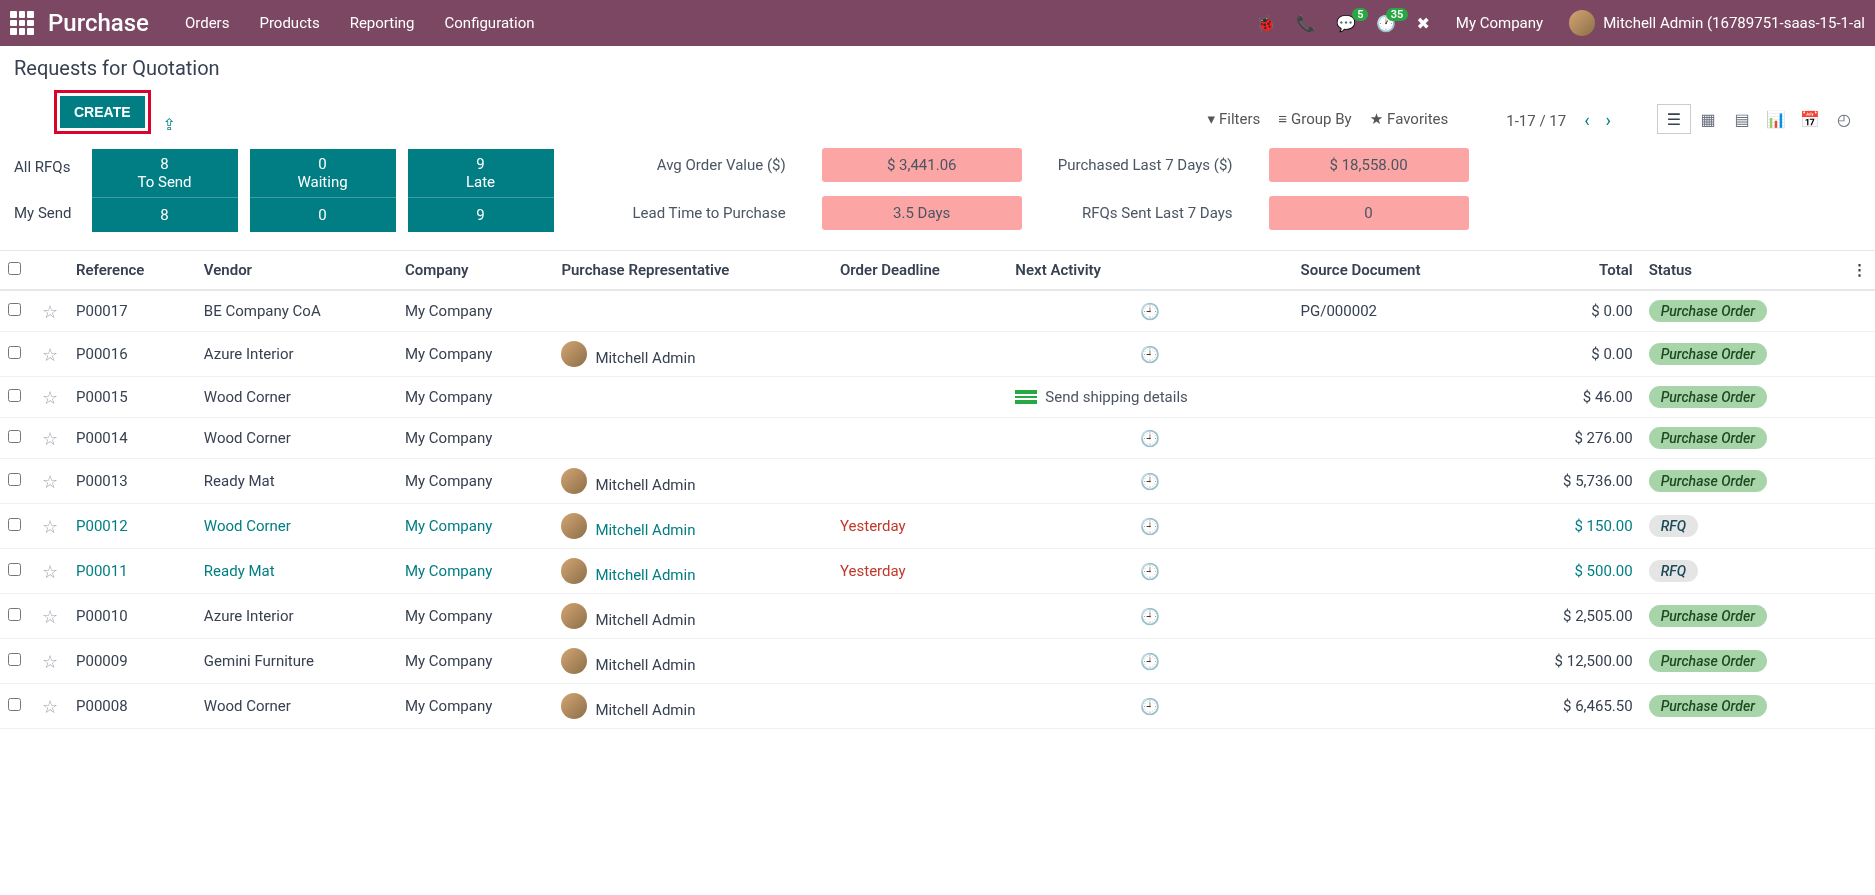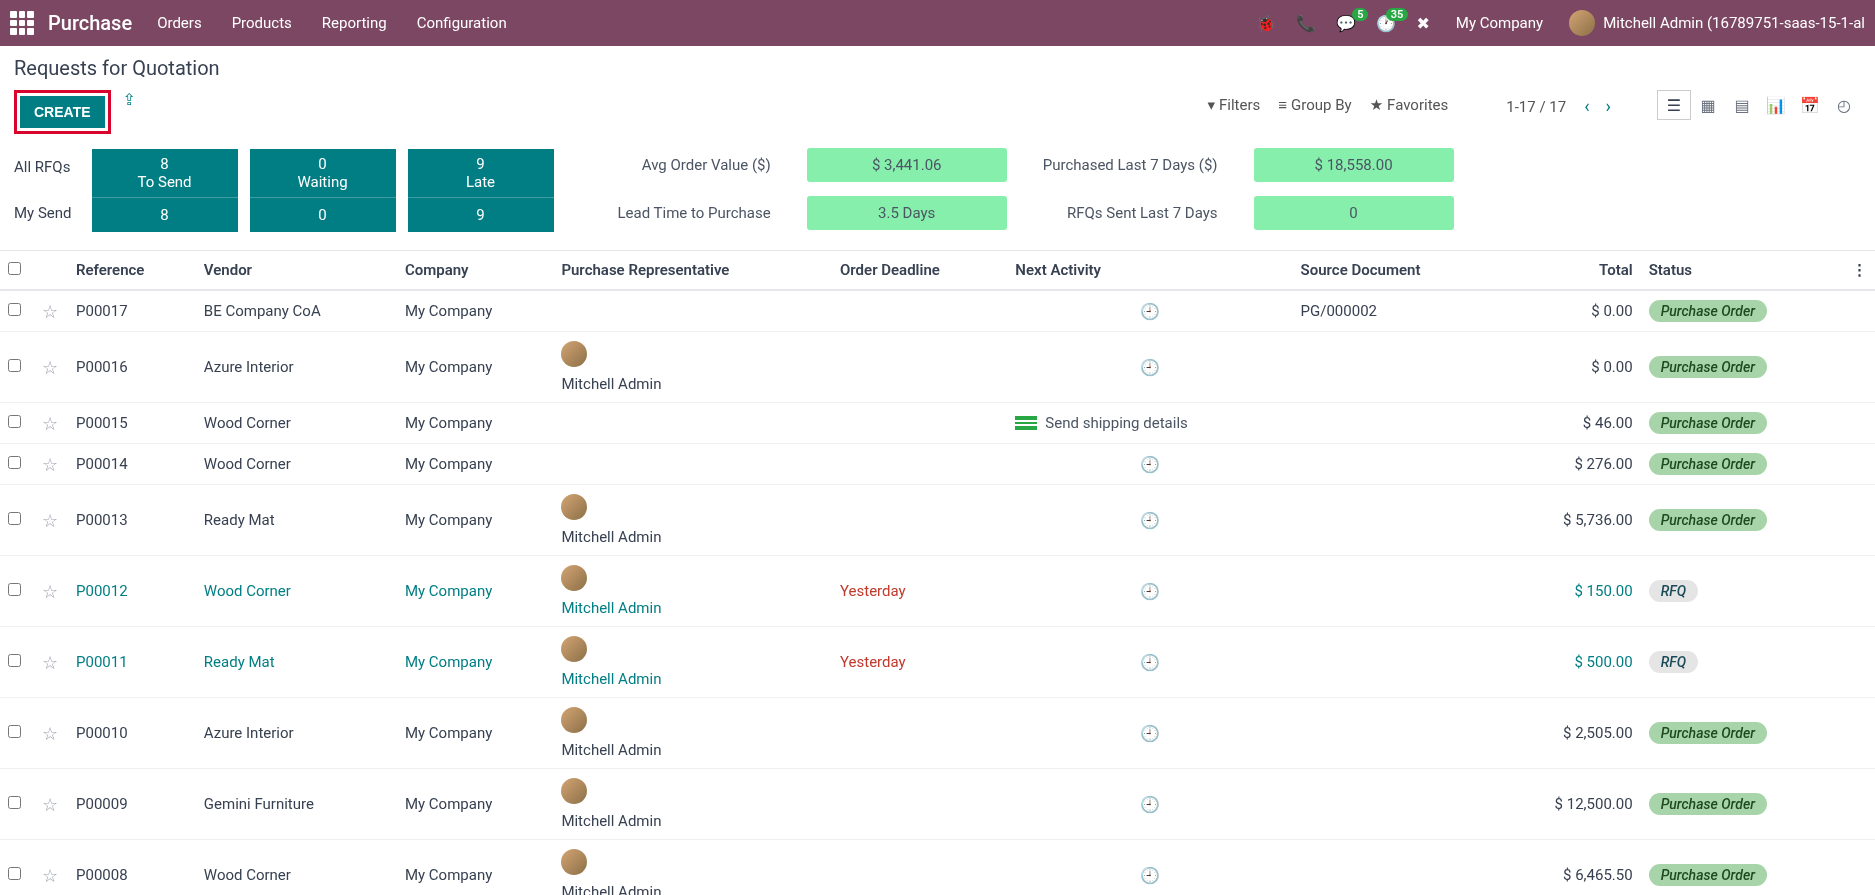--- a/index.html
+++ b/index.html
@@ -2,77 +2,77 @@
 <html><head>
 <meta charset="utf-8">
 <style>
 * { box-sizing: border-box; margin: 0; padding: 0; }
 body { font-family: -apple-system, BlinkMacSystemFont, "Segoe UI", Roboto, sans-serif; font-size: 14px; color: #374151; background: #fff; overflow-x: hidden; }
 
 
 .navbar { background: #7C4762; color: #fff; height: 46px; display: flex; align-items: center; padding: 0 10px; font-size: 15px; }
 .navbar .apps-icon { width: 24px; height: 24px; display: grid; grid-template-columns: repeat(3,1fr); gap: 2px; margin-right: 14px; cursor: pointer; }
 .navbar .apps-icon span { background: #fff; border-radius: 1px; }
-.navbar .brand { font-size: 20px; font-weight: 500; margin-right: 25px; }
+.navbar .brand { font-size: 24px; font-weight: 500; margin-right: 36px; }
 .navbar .nav-item { margin-right: 30px; cursor: pointer; }
 .navbar .spacer { flex: 1; }
 .navbar .right-icon { margin: 0 10px; cursor: pointer; font-size: 16px; position: relative; display:inline-flex;align-items:center; }
 .badge-green { background: #28a745; color: #fff; font-size: 11px; border-radius: 8px; padding: 0 5px; position: absolute; top: -6px; right: -12px; font-weight:600;}
 .navbar .company { margin: 0 16px; cursor:pointer; }
 .navbar .user { display: flex; align-items: center; cursor:pointer; margin-left:10px;}
 .navbar .avatar { width: 26px; height: 26px; border-radius: 50%; background: linear-gradient(135deg,#d4a574,#8b6f47); margin-right: 8px; }
 
 
 .cp { padding: 10px 14px; }
 .cp-top { display: flex; align-items: flex-start; gap: 8px; }
 .cp-title { font-size: 20px; color: #374151; }
 .cp-top .search-wrap { margin-left: auto; width: 760px; position: relative; }
 .search-input { width: 100%; border: none; border-bottom: 1px solid #ccc; padding: 6px 4px; font-size: 15px; outline: none; }
 .search-input::placeholder { color: #aaa; }
-.cp-bottom { display: flex; align-items: flex-start; margin-top: 10px; }
+.cp-bottom { display: flex; align-items: flex-end; margin-top: 10px; margin-left: 40px; }
 .create-btn { background: #017e84; color: #fff; border: none; padding: 8px 14px; font-weight: 600; font-size: 14px; cursor:pointer; }
 .create-highlight { border: 3px solid #d9042b; padding: 3px; margin-right: 8px; display:inline-block;}
 .import-icon { color: #017e84; font-size: 16px; cursor:pointer; margin-left:4px;}
 .cp-tools { margin-left: auto; display: flex; align-items: center; gap: 18px; }
 .tool { color: #555; cursor:pointer; display:flex; align-items:center; gap:4px; font-size:15px;}
 .pager { margin-left: 40px; font-size: 15px; color:#555;}
 .pager-arrows { margin-left: 10px; }
 .pager-arrows span { color: #017e84; font-size: 18px; padding: 4px 8px; cursor: pointer; }
 .view-switch { margin-left: 20px; display:flex; gap:0;}
 .view-btn { width: 34px; height: 30px; border:1px solid transparent; display:flex; align-items:center; justify-content:center; cursor:pointer; color:#6b7280; font-size:16px;}
 .view-btn.active { border:1px solid #ccc; background:#fff; color:#374151;}
 
 
-.dash { display: flex; padding: 4px 14px 18px 14px; gap: 24px; align-items:flex-start;}
+.dash { display: flex; padding: 4px 14px 18px 14px; gap: 39px; align-items:flex-start;}
 .dash-left { display:flex; align-items:center; gap:20px;}
 .dash-labels { display:flex; flex-direction:column; gap:28px; font-size:15px; padding:10px 0;}
 .tiles { display:flex; gap:12px;}
 .tile-col { display:flex; flex-direction:column; width:146px;}
 .tile-top { background:#017e84; color:#fff; text-align:center; padding:6px 0; border-bottom:1px solid rgba(255,255,255,.25);}
 .tile-top .num { display:block; font-size:15px;}
 .tile-top .lbl { display:block; font-size:15px;}
 .tile-bot { background:#017e84; color:#fff; text-align:center; padding:8px 0; font-size:15px;}
 .dash-right { display:grid; grid-template-columns: auto 200px auto 200px; column-gap:36px; row-gap:14px; align-items:center; font-size:15px; margin-left:40px;}
 .metric-lbl { text-align:right; color:#4b5563;}
-.metric-val { background:#86efac; text-align:center; padding:8px 0; border-radius:3px; color:#4b5563; font-size:15px;}
+.metric-val { background:#fca5a5; text-align:center; padding:8px 0; border-radius:3px; color:#4b5563; font-size:15px;}
 
 
 .tbl { width:100%; border-collapse:collapse; }
 .tbl th { text-align:left; font-weight:600; font-size:15px; padding:10px 8px; border-top:1px solid #e5e7eb; border-bottom:2px solid #e5e7eb; color:#374151; background:#fff;}
 .tbl td { padding:9px 8px; border-bottom:1px solid #eef0f1; font-size:15px; vertical-align:middle;}
 .tbl tbody tr:first-child td { border-top:1px solid #e5e7eb;}
 .star { color:#9ca3af; font-size:18px; cursor:pointer;}
 .chk { cursor:pointer;}
 th.right, td.right { text-align:right; }
 .status-badge { display:inline-block; padding:3px 12px; border-radius:14px; font-size:14px; font-weight:500;font-style:italic;}
 .status-po { background:#a7d4a8; color:#1d4a1f;}
 .status-rfq { background:#e5e5e5; color:#1b4a57;}
 .link { color:#017e84; cursor:pointer;}
 .danger { color:#c0392b;}
-.rep { display:flex; align-items:flex-start; gap:8px;flex-direction:column;}
+.rep { display:flex; align-items:flex-end; gap:8px;}
 .rep .av { width:26px; height:26px; border-radius:50%; background:linear-gradient(135deg,#d4a574,#8b6f47);}
 .clock { color:#cfd4d9; font-size:16px; text-align:center;}
 .activity-send { color:#4b5563; display:flex; align-items:center; gap:8px;}
 .act-ic{ width:22px;height:14px; background:#28a745; position:relative;}
 .act-ic::before,.act-ic::after{content:"";position:absolute;left:0;right:0;height:2px;background:#fff;}
 .act-ic::before{top:4px;} .act-ic::after{top:8px;}
 .more-col { width:20px; text-align:center; color:#6b7280; cursor:pointer;}
 </style>
 </head>
 <body>

